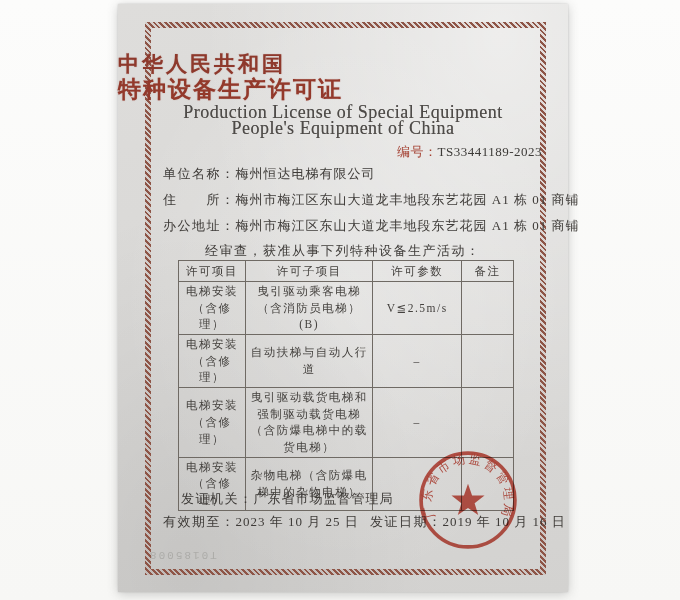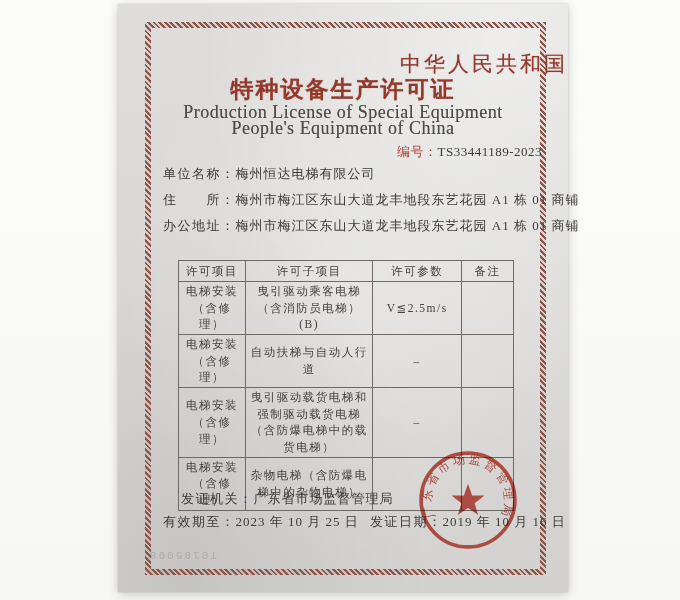--- a/index.html
+++ b/index.html
@@ -18,26 +18,26 @@
       linear-gradient(173deg,#dedddb 0%,#d9d8d6 55%,#d3d2d0 100%);
     box-shadow:0 2px 10px rgba(60,60,60,0.25), 0 0 2px rgba(0,0,0,0.15);
   }
   .frame{
     position:absolute;left:27px;top:18px;right:22px;bottom:17px;
     border:6px solid transparent;
     border-image:repeating-linear-gradient(45deg,#8e5547 0 2px, rgba(142,85,71,0.10) 2px 4px) 6;
     pointer-events:none;
   }
   .title-cn1{
-    position:absolute;top:46px;left:0;width:100%;text-align:right;
-    font-size:21px;font-weight:normal;letter-spacing:3px;color:#8e392c;
+    position:absolute;top:46px;left:0;width:100%;text-align:left;
+    font-size:21px;font-weight:bold;letter-spacing:3px;color:#8e392c;
     text-shadow:0 0 1px rgba(142,57,44,0.55);
   }
   .title-cn2{
-    position:absolute;top:70px;left:0;width:100%;text-align:center;
+    position:absolute;top:70px;left:0;width:100%;text-align:left;
     font-size:23px;font-weight:bold;letter-spacing:2px;color:#93392b;
     text-shadow:0 0 1px rgba(147,57,43,0.55);
   }
   .title-en{
     position:absolute;left:0;width:100%;text-align:center;
     font-size:18px;color:#4e4b48;letter-spacing:0.5px;
     text-shadow:0 0 0.6px rgba(78,75,72,0.6);
   }
   .en1{top:98px;} .en2{top:114px;}
   .serial-line{
@@ -97,20 +97,21 @@
     <div class="serial-line">
       <span class="lab">编号：</span><span>TS33441189-2023</span>
     </div>
 
     <div class="info">
         <div class="info-field"><span class="lab">单位名称：</span><span>梅州恒达电梯有限公司</span></div>
         <div class="info-field"><span class="lab">住　　所：</span><span>梅州市梅江区东山大道龙丰地段东艺花园 A1 栋 01 商铺</span></div>
         <div class="info-field"><span class="lab">办公地址：</span><span>梅州市梅江区东山大道龙丰地段东艺花园 A1 栋 01 商铺</span></div>
       </div>
 
+    <div class="approval">经审查，获准从事下列特种设备生产活动：</div>
 
     <table class="lic">
       <colgroup>
         <col style="width:20%">
           <col style="width:38%">
           <col style="width:26.5%">
           <col style="width:15.5%">
       </colgroup>
       <thead>
           <tr>

